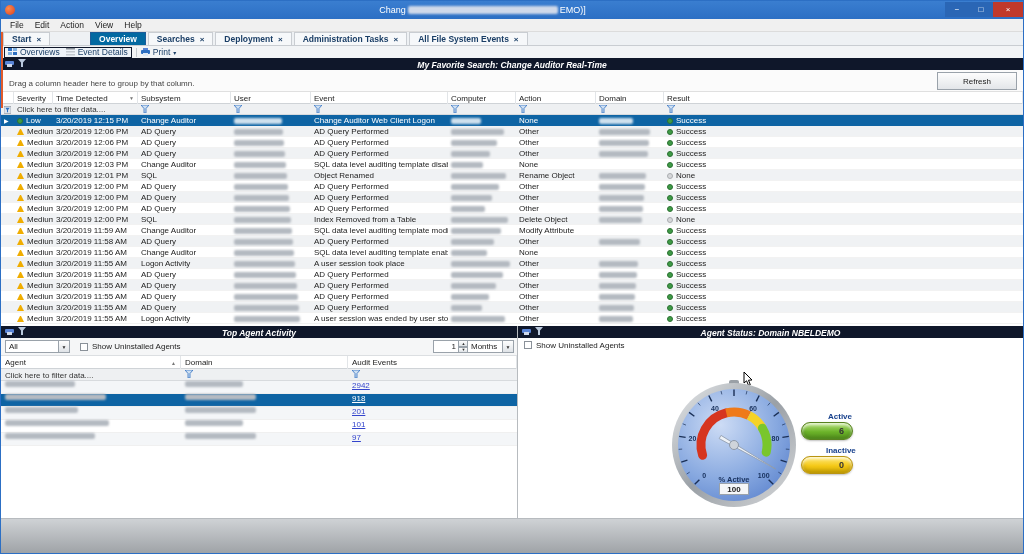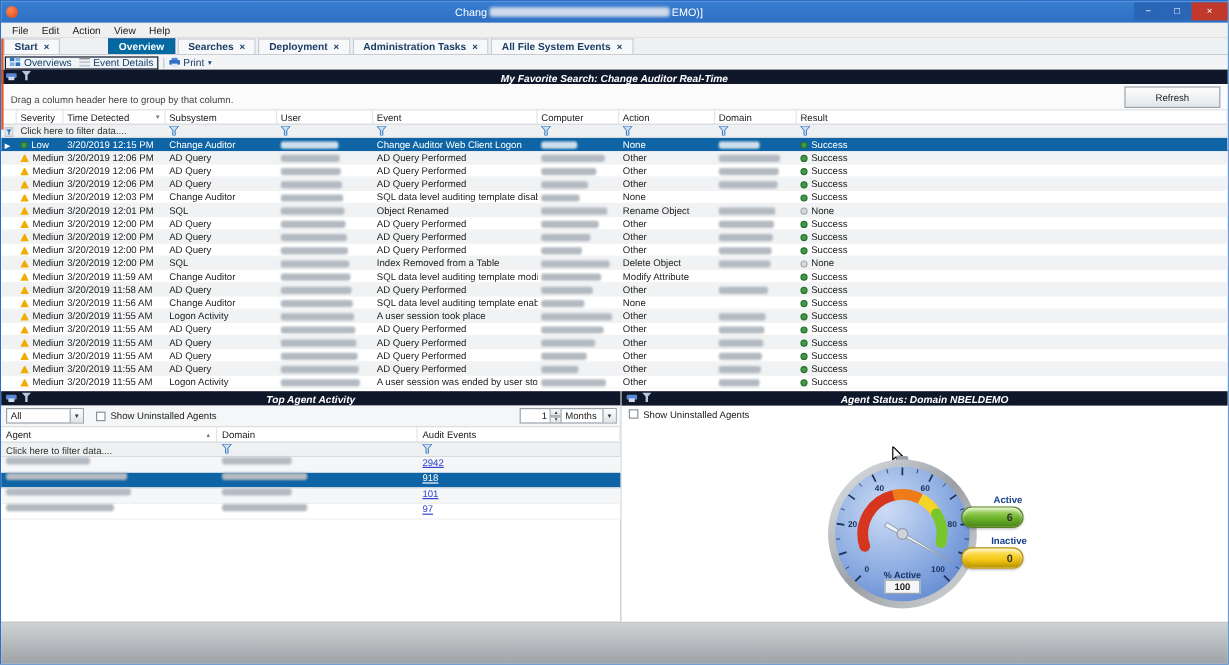--- a/index.html
+++ b/index.html
@@ -99,21 +99,21 @@
   .arow:nth-child(odd) { background:#f4f6f8; }
   .arow > div { height:13px; display:flex; padding:0 4px; }
   .arow.selected { background:#0e64a4; }
   .alink { color:#3344cc; text-decoration:underline; }
   .arow.selected .alink { color:#fff; }
 
   
   .as-chkrow { height:14px; flex:0 0 14px; display:flex; align-items:center; font-size:8px; color:#222; background:#fff; }
   .as-chkrow .chk { margin-left:6px; }
   .as-canvas { position:relative; flex:1; background:#fff; }
-  .gauge-wrap { position:absolute; left:169px; top:28px; width:130px; height:130px;text-decoration:underline; }
+  .gauge-wrap { position:absolute; left:151px; top:28px; width:130px; height:130px;text-decoration:underline; }
   .gauge-num { position:absolute; font-size:7px; font-weight:bold; color:#17305c; transform:translate(-50%,-50%); }
   .gauge-label { position:absolute; left:50%; top:95px; transform:translateX(-50%); font-size:7.5px; font-weight:bold; color:#17305c; }
   .gauge-valbox { position:absolute; left:50%; top:103px; transform:translateX(-50%); width:30px; height:12px; background:#f4f6f8; border:1px solid #9aa2aa; font-size:8px; font-weight:bold; color:#222; display:flex; align-items:center; justify-content:center; }
   .pill-label { position:absolute; font-size:8px; font-weight:bold; color:#17408c; }
   .pill { position:absolute; width:52px; height:18px; border-radius:9px; font-size:9px; font-weight:bold; color:#333; display:flex; align-items:center; justify-content:flex-end; padding-right:8px; box-shadow:inset 0 2px 3px rgba(255,255,255,.7), inset 0 -3px 4px rgba(0,0,0,.18), 0 1px 2px rgba(0,0,0,.25); }
   .pill.green { background:linear-gradient(#b8e07c,#6cb42a 55%,#5a9e1f); border:1px solid #58821f; }
   .pill.yellow { background:linear-gradient(#ffe97a,#f5c918 55%,#e0b400); border:1px solid #b99410; }
   .cursor-svg { position:absolute; width:11px; height:15px; }
 
   
@@ -827,20 +827,31 @@
           </div>
           <div class="agrid-row arow selected">
             <div>
               <span class="blurred" style="width: 101px;"></span>
             </div>
             <div>
               <span class="blurred" style="width: 71px;"></span>
             </div>
             <div>
               <span class="alink">918</span>
+            </div>
+          </div>
+          <div class="agrid-row arow">
+            <div>
+              <span class="blurred" style="width: 73px;"></span>
+            </div>
+            <div>
+              <span class="blurred" style="width: 71px;"></span>
+            </div>
+            <div>
+              <span class="alink">201</span>
             </div>
           </div>
           <div class="agrid-row arow">
             <div>
               <span class="blurred" style="width: 104px;"></span>
             </div>
             <div>
               <span class="blurred" style="width: 58px;"></span>
             </div>
             <div>

